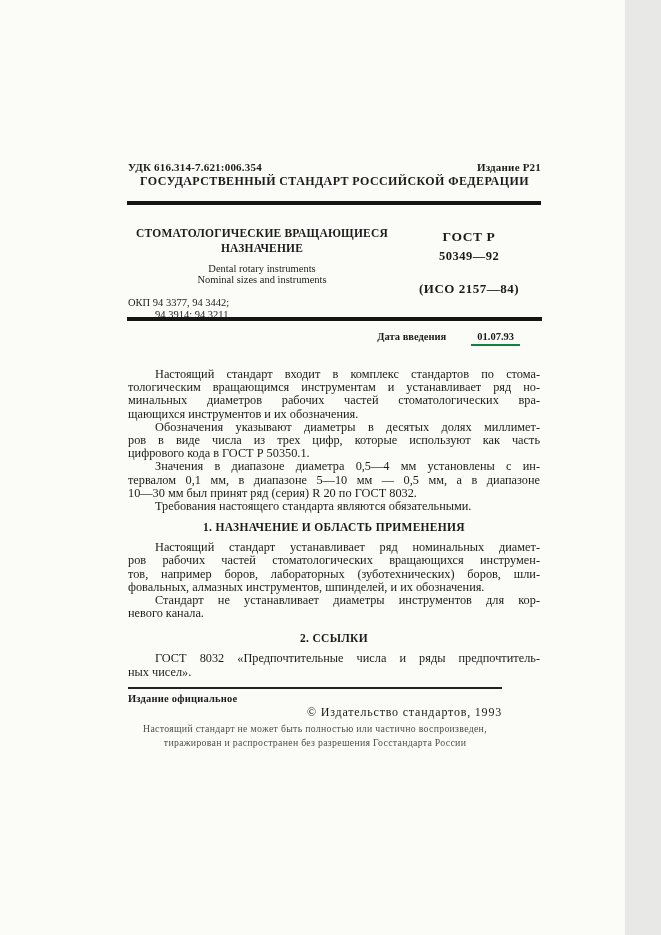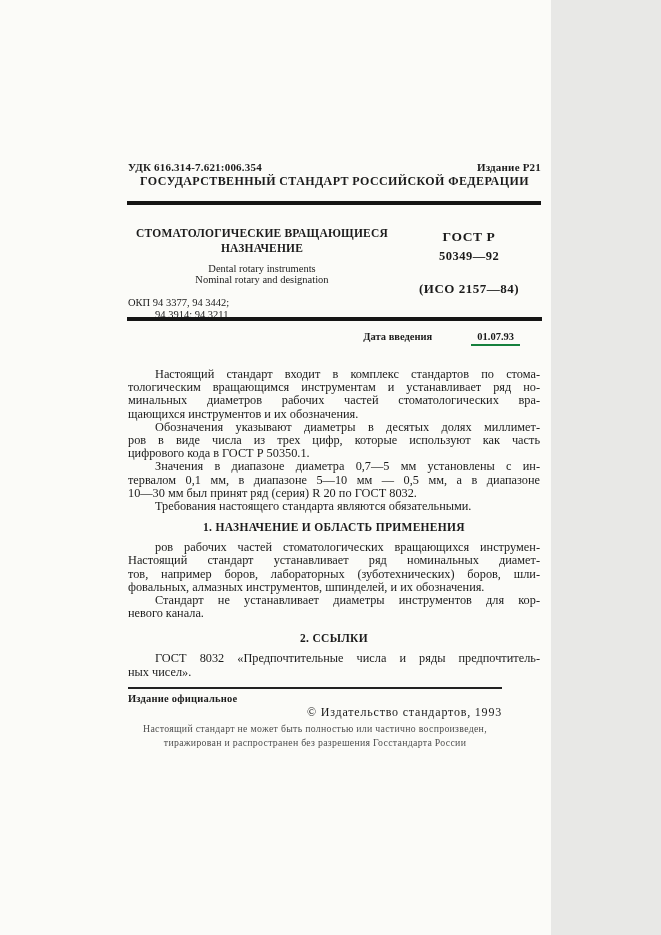--- a/index.html
+++ b/index.html
@@ -1,18 +1,18 @@
 <!DOCTYPE html>
 <html><head>
 <meta charset="utf-8">
 <style>
   html,body{margin:0;padding:0;background:#e8e8e6;}
   #page{
     position:relative;
-    width:551px;height:935px;
+    width:625px;height:935px;
     background:#fbfbf8;
     font-family:"Liberation Serif","DejaVu Serif",serif;
     color:#1b1b1b;
     overflow:hidden;
   }
   .abs{position:absolute;}
 
   
   #udk-row{left:128px;top:161px;width:413px;display:flex;justify-content:space-between;
     font-weight:bold;font-size:11px;letter-spacing:0.2px;}
@@ -29,21 +29,21 @@
   .english{font-size:10.5px;margin-top:9px;line-height:10.5px;}
   #okp{left:128px;top:297px;font-size:10.5px;line-height:11.5px;text-align:left;}
   #okp .okp2{padding-left:27px;}
   #title-right{left:398px;top:229px;width:142px;text-align:center;}
   .gost-r{font-weight:bold;font-size:13.5px;letter-spacing:0.6px;}
   .gost-num{font-weight:bold;font-size:12.5px;letter-spacing:0.5px;margin-top:4px;}
   .iso-ref{font-weight:bold;font-size:13px;letter-spacing:0.5px;margin-top:17px;}
 
   
   #date-row{left:128px;top:331px;width:392px;display:flex;justify-content:flex-end;
-    align-items:baseline;gap:39px;font-weight:bold;font-size:10.5px;}
+    align-items:baseline;gap:25px;font-weight:bold;font-size:10.5px;}
   #date-row .date-value{border-bottom:2px solid #15803d;padding:0 6px 2px;}
 
   
   #body{left:128px;top:368px;width:412px;font-size:12.3px;line-height:13.2px;}
   .para{margin:0;}
   .jl{text-align:justify;text-align-last:justify;}
   .jl.jl-last{text-align-last:left;}
   .para .jl:first-child{text-indent:27px;}
   .sec-heading{text-align:center;font-weight:bold;font-size:11.5px;
     letter-spacing:0.3px;line-height:14px;}
@@ -68,21 +68,21 @@
   </div>
 
   <div class="abs" id="state-standard">ГОСУДАРСТВЕННЫЙ СТАНДАРТ РОССИЙСКОЙ ФЕДЕРАЦИИ</div>
 
   <div class="abs rule-thick" id="rule1"></div>
 
   <div class="abs" id="title-left">
     <div class="main-title">СТОМАТОЛОГИЧЕСКИЕ ВРАЩАЮЩИЕСЯ НАЗНАЧЕНИЕ</div>
     <div class="english">
       <div>Dental rotary instruments</div>
-      <div>Nominal rotary and designation</div>
+      <div>Nominal sizes and instruments</div>
     </div>
   </div>
 
   <div class="abs" id="okp">
     <div class="okp1">ОКП 94 3377, 94 3442;</div>
     <div class="okp2">94 3914; 94 3211</div>
   </div>
 
   <div class="abs" id="title-right">
     <div class="gost-r">ГОСТ Р</div>
@@ -103,32 +103,32 @@
         <div class="jl">тологическим вращающимся инструментам и устанавливает ряд но-</div>
         <div class="jl">минальных диаметров рабочих частей стоматологических вра-</div>
         <div class="jl jl-last">щающихся инструментов и их обозначения.</div>
       </div>
     <div class="para">
         <div class="jl">Обозначения указывают диаметры в десятых долях миллимет-</div>
         <div class="jl">ров в виде числа из трех цифр, которые используют как часть</div>
         <div class="jl jl-last">цифрового кода в ГОСТ Р 50350.1.</div>
       </div>
     <div class="para">
-        <div class="jl">Значения в диапазоне диаметра 0,7—5 мм установлены с ин-</div>
+        <div class="jl">Значения в диапазоне диаметра 0,5—4 мм установлены с ин-</div>
         <div class="jl">тервалом 0,1 мм, в диапазоне 5—10 мм — 0,5 мм, а в диапазоне</div>
         <div class="jl jl-last">10—30 мм был принят ряд (серия) R 20 по ГОСТ 8032.</div>
       </div>
     <div class="para">
         <div class="jl jl-last">Требования настоящего стандарта являются обязательными.</div>
       </div>
 
     <div class="sec-heading" id="sec1-heading">1. НАЗНАЧЕНИЕ И ОБЛАСТЬ ПРИМЕНЕНИЯ</div>
     <div class="para">
+        <div class="jl">Настоящий стандарт устанавливает ряд номинальных диамет-</div>
         <div class="jl">ров рабочих частей стоматологических вращающихся инструмен-</div>
-        <div class="jl">Настоящий стандарт устанавливает ряд номинальных диамет-</div>
         <div class="jl">тов, например боров, лабораторных (зуботехнических) боров, шли-</div>
         <div class="jl jl-last">фовальных, алмазных инструментов, шпинделей, и их обозначения.</div>
       </div>
     <div class="para">
         <div class="jl">Стандарт не устанавливает диаметры инструментов для кор-</div>
         <div class="jl jl-last">невого канала.</div>
       </div>
 
     <div class="sec-heading" id="sec2-heading">2. ССЫЛКИ</div>
     <div class="para">

